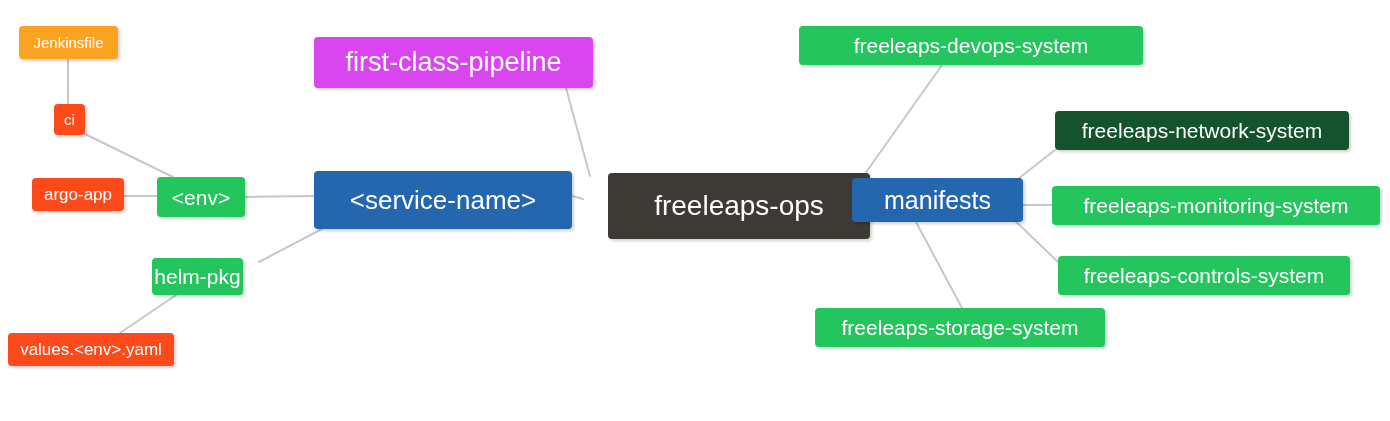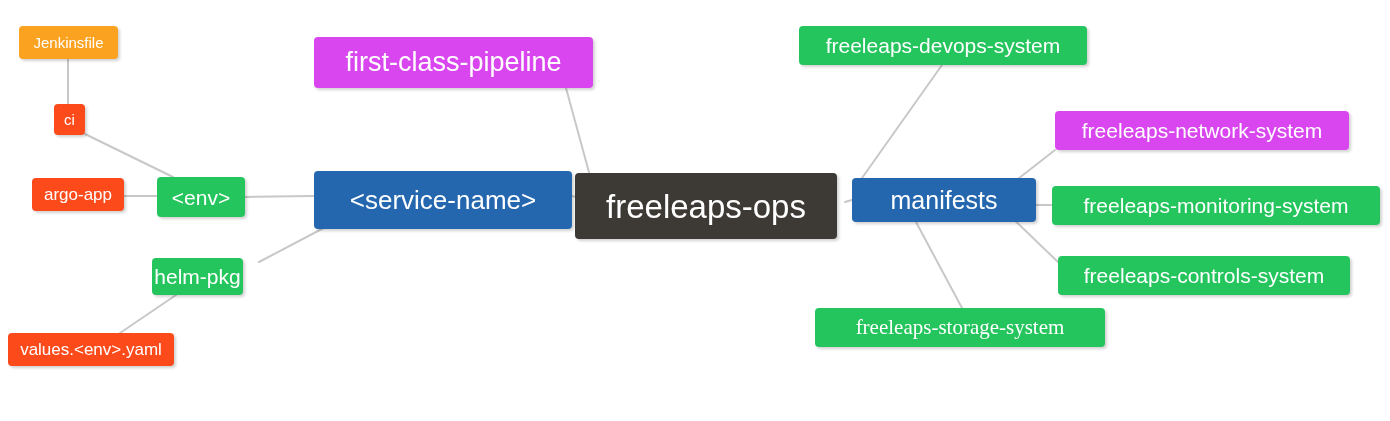--- a/index.html
+++ b/index.html
@@ -61,27 +61,27 @@
       <line x1="157" y1="196" x2="124" y2="196" stroke="#c8c8c8" stroke-width="2" stroke-linecap="round"></line>
       <line x1="173" y1="177" x2="85" y2="134" stroke="#c8c8c8" stroke-width="2" stroke-linecap="round"></line>
       <line x1="68" y1="104" x2="68" y2="59" stroke="#c8c8c8" stroke-width="2" stroke-linecap="round"></line>
       <line x1="176" y1="295" x2="120" y2="333" stroke="#c8c8c8" stroke-width="2" stroke-linecap="round"></line>
       <line x1="862" y1="178" x2="942" y2="65" stroke="#c8c8c8" stroke-width="2" stroke-linecap="round"></line>
       <line x1="1009" y1="186" x2="1055" y2="150" stroke="#c8c8c8" stroke-width="2" stroke-linecap="round"></line>
       <line x1="1009" y1="205" x2="1052" y2="205" stroke="#c8c8c8" stroke-width="2" stroke-linecap="round"></line>
       <line x1="1009" y1="215" x2="1058" y2="262" stroke="#c8c8c8" stroke-width="2" stroke-linecap="round"></line>
       <line x1="916" y1="222" x2="962" y2="308" stroke="#c8c8c8" stroke-width="2" stroke-linecap="round"></line>
     </svg>
-<div class="node" style="left: 575px; top: 173px; width: 262px; height: 66px; background: rgb(61, 57, 53); font-size: 33px;">
+<div class="node" style="left: 608px; top: 173px; width: 262px; height: 66px; background: rgb(61, 57, 53); font-size: 28px;">
       <span class="node-label">freeleaps-ops</span>
     </div>
     <div class="node" style="left: 314px; top: 171px; width: 258px; height: 58px; background: rgb(36, 103, 174); font-size: 26px;">
       <span class="node-label">&lt;service-name&gt;</span>
     </div>
-    <div class="node" style="left: 852px; top: 178px; width: 184px; height: 44px; background: rgb(36, 103, 174); font-size: 25px;">
+    <div class="node" style="left: 852px; top: 178px; width: 171px; height: 44px; background: rgb(36, 103, 174); font-size: 25px;">
       <span class="node-label">manifests</span>
     </div>
     <div class="node" style="left: 314px; top: 37px; width: 279px; height: 51px; background: #d946ef; font-size: 27px;">
       <span class="node-label">first-class-pipeline</span>
     </div>
     <div class="node" style="left: 157px; top: 177px; width: 88px; height: 40px; background: rgb(37, 197, 94); font-size: 21px;">
       <span class="node-label">&lt;env&gt;</span>
     </div>
     <div class="node" style="left: 152px; top: 258px; width: 91px; height: 37px; background: rgb(37, 197, 94); font-size: 21px;">
       <span class="node-label">helm-pkg</span>
@@ -91,28 +91,28 @@
     </div>
     <div class="node" style="left: 19px; top: 26px; width: 99px; height: 33px; background: rgb(251, 163, 33); font-size: 15px;">
       <span class="node-label">Jenkinsfile</span>
     </div>
     <div class="node" style="left: 32px; top: 178px; width: 92px; height: 33px; background: rgb(252, 74, 26); font-size: 17px;">
       <span class="node-label">argo-app</span>
     </div>
     <div class="node" style="left: 8px; top: 333px; width: 166px; height: 33px; background: rgb(252, 74, 26); font-size: 17px;">
       <span class="node-label">values.&lt;env&gt;.yaml</span>
     </div>
-    <div class="node" style="left: 799px; top: 26px; width: 288px; height: 39px; background: rgb(37, 197, 94); font-size: 21px;">
+    <div class="node" style="left: 799px; top: 26px; width: 344px; height: 39px; background: rgb(37, 197, 94); font-size: 21px;">
       <span class="node-label">freeleaps-devops-system</span>
     </div>
-    <div class="node" style="left: 1055px; top: 111px; width: 294px; height: 39px; background: #d946ef; font-size: 21px;">
+    <div class="node" style="left: 1055px; top: 111px; width: 294px; height: 39px; background: #14532d; font-size: 21px;">
       <span class="node-label">freeleaps-network-system</span>
     </div>
     <div class="node" style="left: 1052px; top: 186px; width: 328px; height: 39px; background: rgb(37, 197, 94); font-size: 21px;">
       <span class="node-label">freeleaps-monitoring-system</span>
     </div>
     <div class="node" style="left: 1058px; top: 256px; width: 292px; height: 39px; background: rgb(37, 197, 94); font-size: 21px;">
       <span class="node-label">freeleaps-controls-system</span>
     </div>
-    <div class="node" style="left: 815px; top: 308px; width: 290px; height: 39px; background: rgb(37, 197, 94); font-size: 21px; font-family: Liberation Serif, serif;">
+    <div class="node" style="left: 815px; top: 308px; width: 290px; height: 39px; background: rgb(37, 197, 94); font-size: 21px;">
       <span class="node-label">freeleaps-storage-system</span>
     </div>
   </div>
 
 </body></html>

